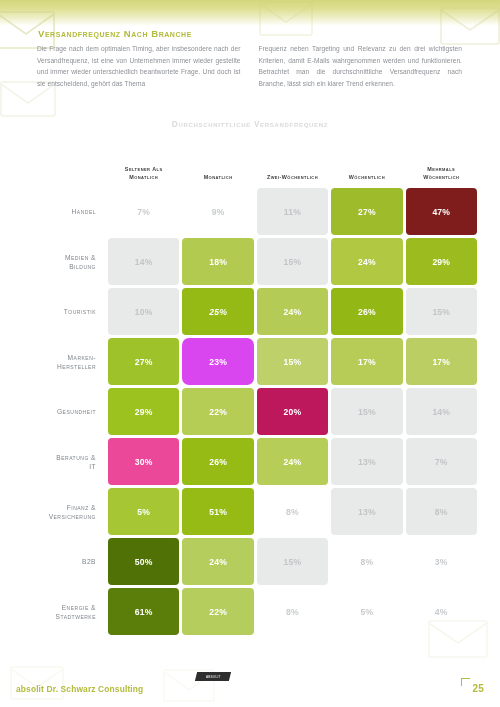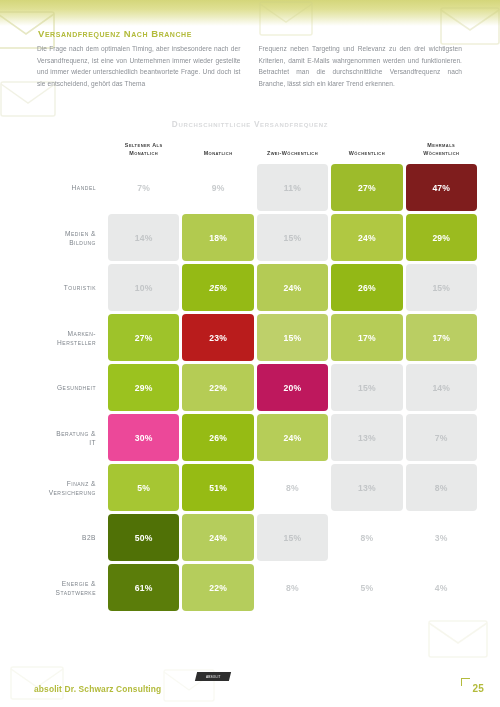--- a/index.html
+++ b/index.html
@@ -44,21 +44,21 @@
     font-size:6.6px; line-height:11.6px; color:#8c9096;
     text-align:justify; letter-spacing:.05px;
   }
   
   .matrix { position:absolute; left:20px; top:120px; width:460px; }
   .matrix-title {
     text-align:center;
     font-size:8.2px; font-weight:bold; letter-spacing:.7px;
     color:#d9dadc;
     font-variant:small-caps; text-transform:capitalize;
-    margin-bottom:3px;
+    margin-bottom:27px;
   }
   table { width:460px; border-collapse:separate; border-spacing:3px 3px; table-layout:fixed; }
   col.rowlabel { width:82px; }
   th.colhead {
     font-size:5.4px; font-weight:bold; letter-spacing:.45px;
     color:#3c3c3c; text-align:center;
     font-variant:small-caps; text-transform:capitalize;
     line-height:7.4px; vertical-align:bottom;
     padding-bottom:4px; height:26px;
   }
@@ -71,21 +71,21 @@
     white-space:pre-line;
   }
   td.cell {
     height:47px; text-align:center; vertical-align:middle;
     border-radius:4px;
     font-size:8.6px; font-weight:bold;
     letter-spacing:.2px;
   }
   
   .footer-brand {
-    position:absolute; left:34px; top:684px;
+    position:absolute; left:16px; top:684px;
     font-size:8.4px; font-weight:bold; color:#b3bb3c; letter-spacing:.15px;
   }
   .footer-badge {
     position:absolute; left:196px; top:672px;
     width:34px; height:9px;
     background:#2e2e2e;
     transform:skewX(-14deg);
     display:flex; align-items:center; justify-content:center;
   }
   .footer-badge span { font-size:3.2px; color:#ffffff; letter-spacing:.2px; transform:skewX(14deg); }
@@ -223,21 +223,21 @@
               <td class="cell" style="background: rgb(232, 233, 233); color: rgb(194, 197, 199);">10%</td>
               <td class="cell" style="background: rgb(149, 186, 21); color: rgb(255, 255, 255); font-style: italic;">25%</td>
               <td class="cell" style="background: rgb(180, 203, 85); color: rgb(255, 255, 255);">24%</td>
               <td class="cell" style="background: rgb(147, 184, 22); color: rgb(255, 255, 255);">26%</td>
               <td class="cell" style="background: rgb(232, 233, 233); color: rgb(194, 197, 199);">15%</td>
             </tr>
             <tr>
               <td class="rowhead">Marken-
 Hersteller</td>
               <td class="cell" style="background: rgb(158, 195, 42); color: rgb(255, 255, 255);">27%</td>
-              <td class="cell" style="background: #b91c1c; color: rgb(255, 255, 255);">23%</td>
+              <td class="cell" style="background: #d946ef; color: rgb(255, 255, 255); border-radius: 7px;">23%</td>
               <td class="cell" style="background: rgb(190, 208, 106); color: rgb(255, 255, 255);">15%</td>
               <td class="cell" style="background: rgb(182, 204, 87); color: rgb(255, 255, 255);">17%</td>
               <td class="cell" style="background: rgb(186, 206, 99); color: rgb(255, 255, 255);">17%</td>
             </tr>
             <tr>
               <td class="rowhead">Gesundheit</td>
               <td class="cell" style="background: rgb(155, 194, 31); color: rgb(255, 255, 255);">29%</td>
               <td class="cell" style="background: rgb(181, 204, 85); color: rgb(255, 255, 255);">22%</td>
               <td class="cell" style="background: #be185d; color: rgb(255, 255, 255);">20%</td>
               <td class="cell" style="background: rgb(232, 233, 233); color: rgb(194, 197, 199);">15%</td>

